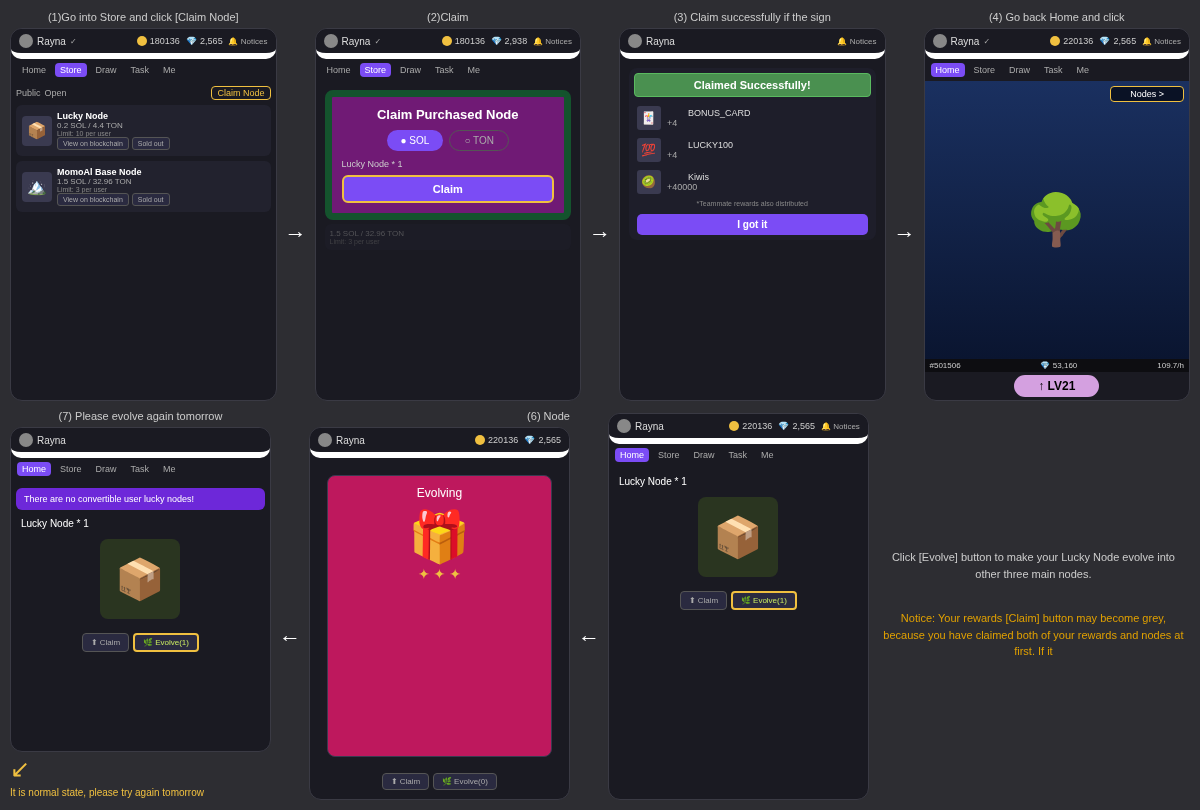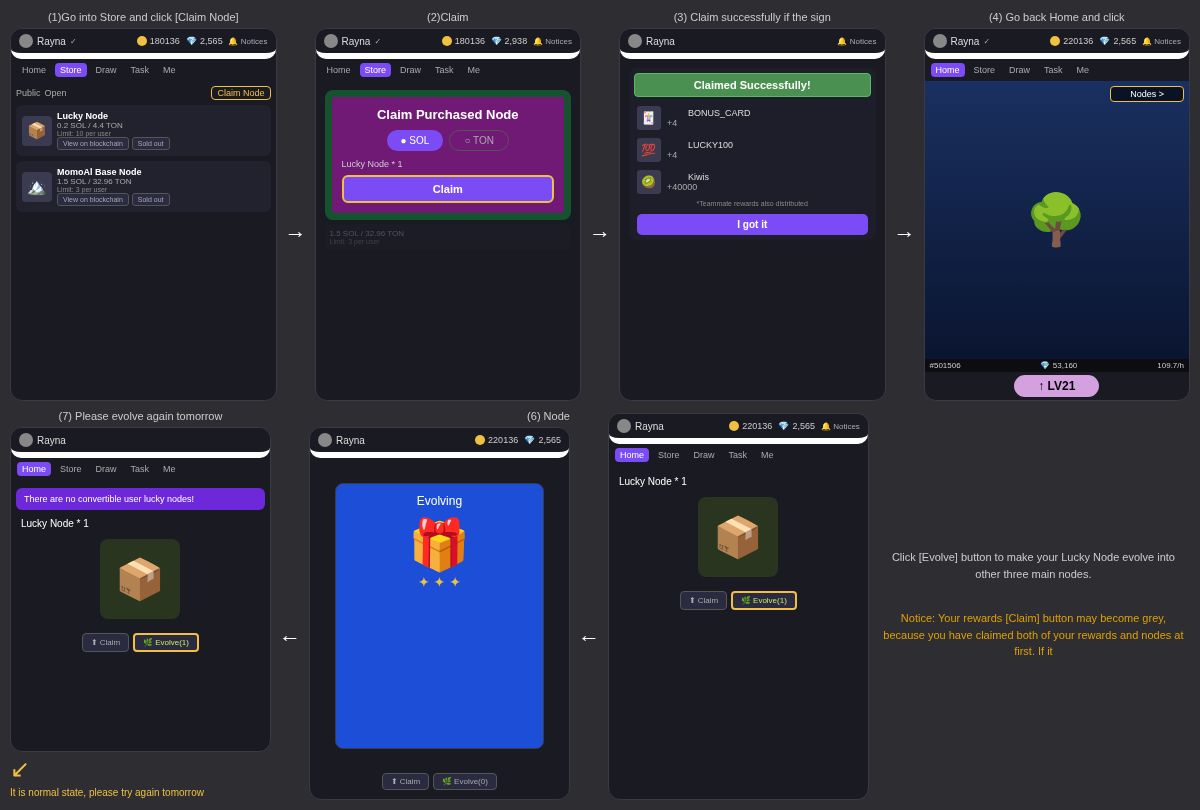--- a/index.html
+++ b/index.html
@@ -523,24 +523,24 @@
       padding: 3px 8px;
       border-radius: 4px;
       cursor: pointer;
       display: flex;
       align-items: center;
       gap: 2px;
     }
 
     
     .evolving-dialog {
-      background: #1d4ed8;
+      background: #be185d;
       border-radius: 8px;
       padding: 10px;
-      margin: 20px;
+      margin: 12px;
       border: 1px solid #3a3a50;
       display: flex;
       flex-direction: column;
       align-items: center;
       flex: 1;
     }
 
     .evolving-title {
       font-size: 12px;
       color: #fff;

